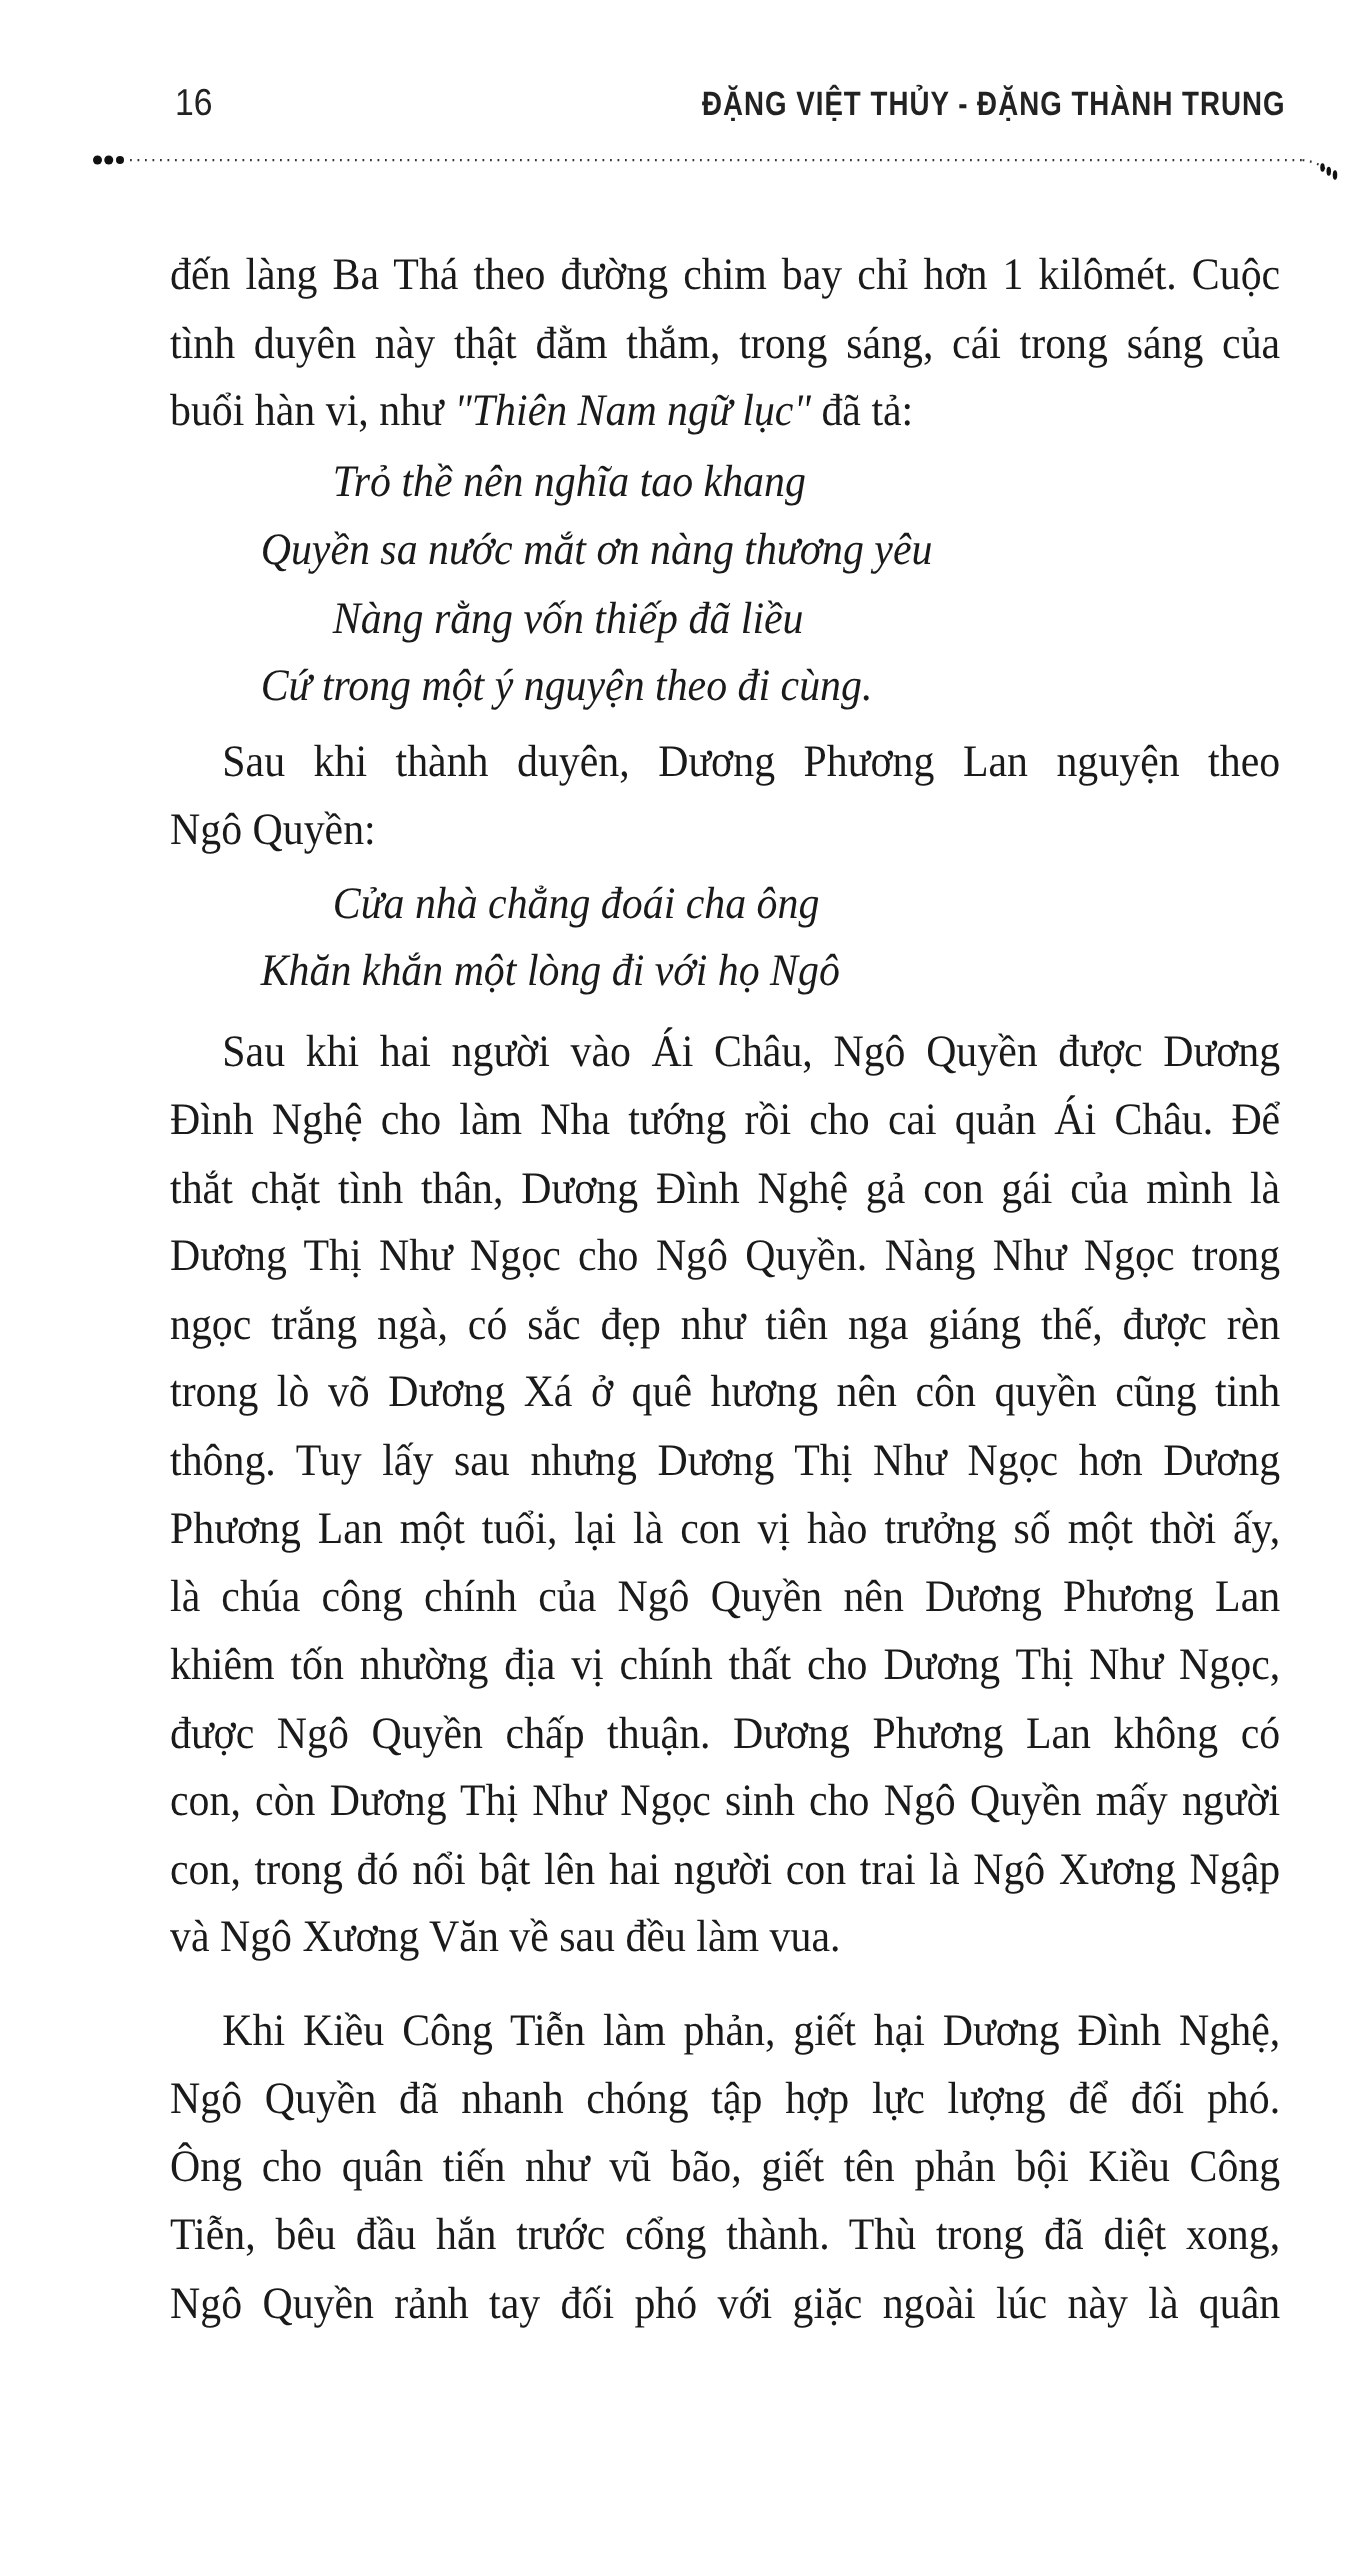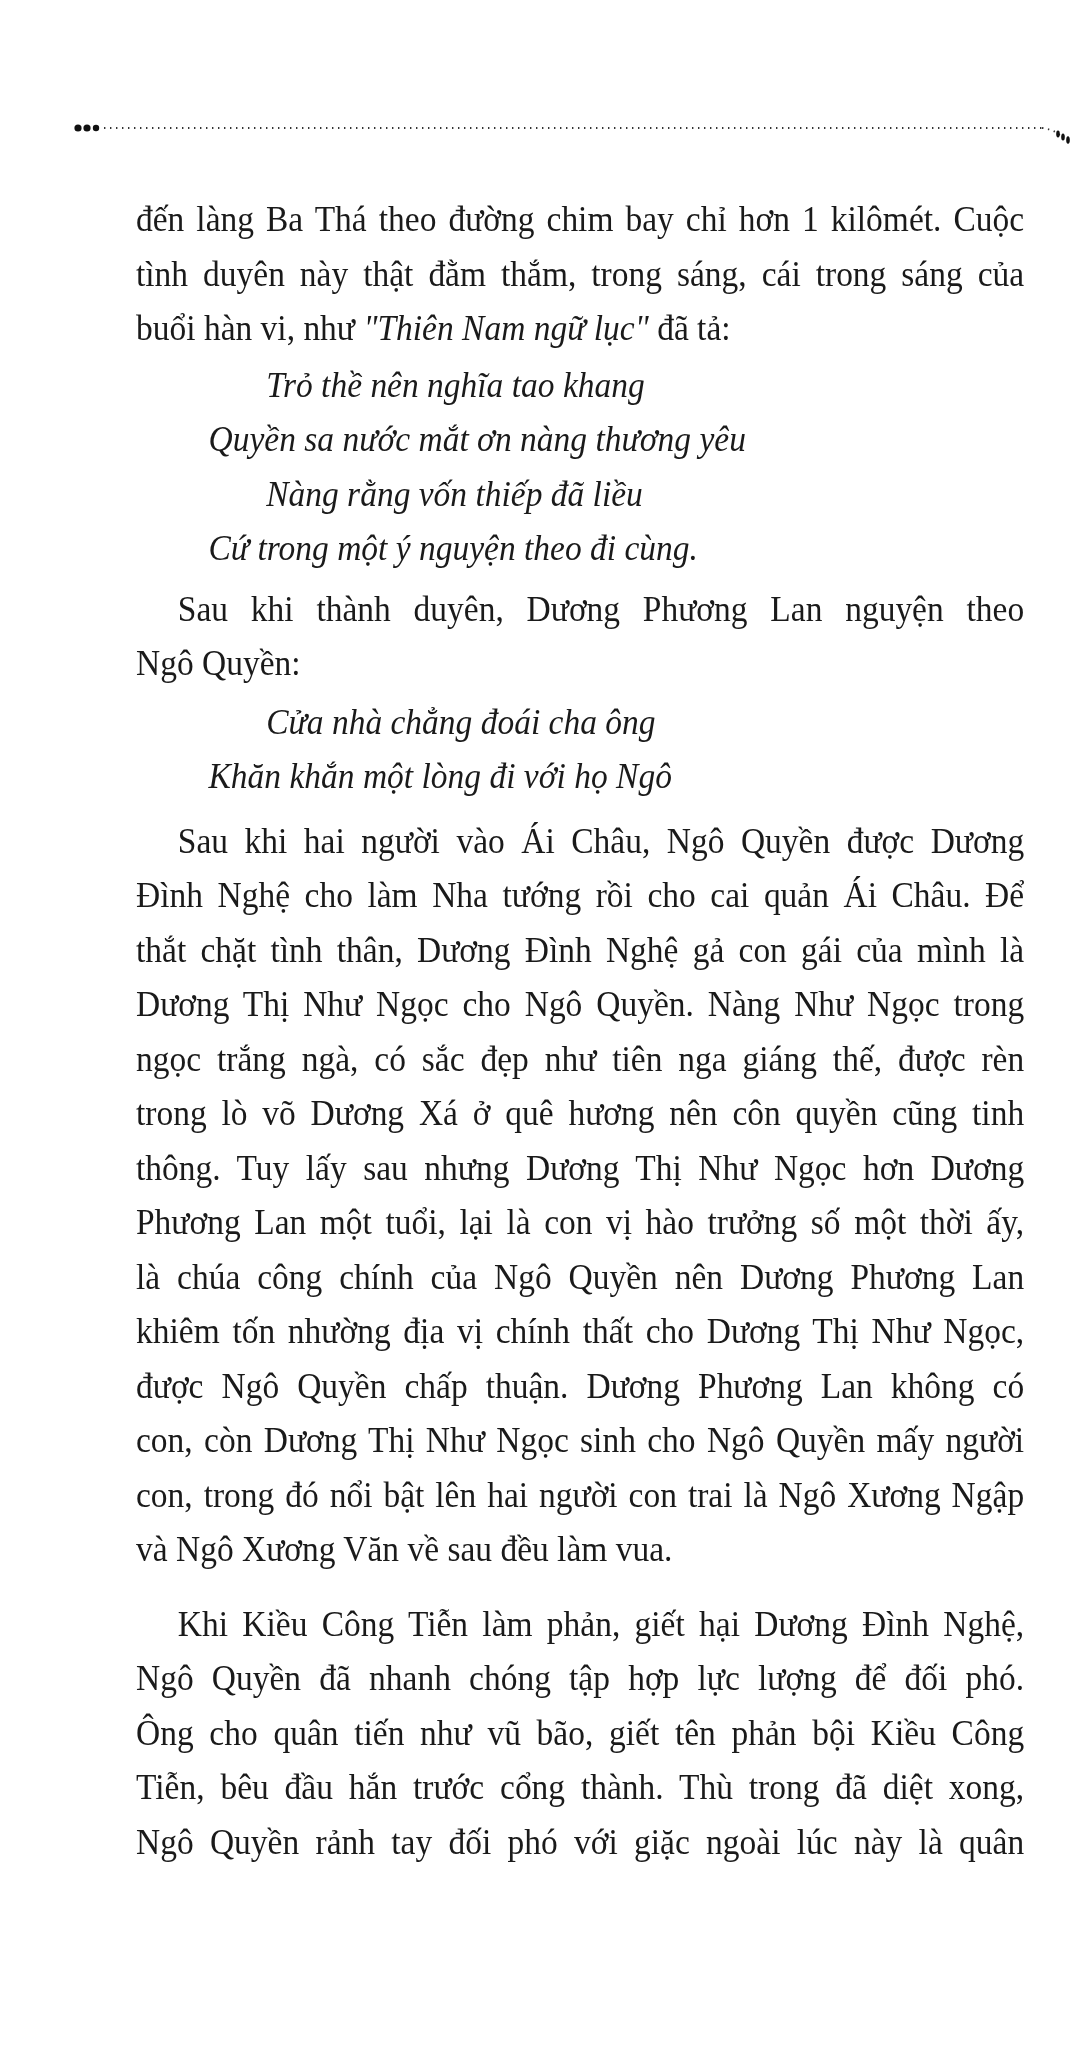--- a/index.html
+++ b/index.html
@@ -94,20 +94,24 @@
     }
     .verse .vline.v1 { padding-left: 140px; }
     .verse .vline.v2 { padding-left: 78px; }
     em { font-style: italic; }
   </style>
 </head>
 <body>
 
 <div class="page">
 
+  <div class="running-head">
+    <span class="page-number">16</span>
+    <span class="header-title">ĐẶNG VIỆT THỦY - ĐẶNG THÀNH TRUNG</span>
+  </div>
 
   <svg class="dotted-rule" viewBox="0 0 1000 30" width="1000" height="30">
     <circle cx="6" cy="10" r="3.6" fill="#111"></circle>
     <circle cx="15" cy="10" r="3.6" fill="#111"></circle>
     <circle cx="24" cy="10" r="3.2" fill="#111"></circle>
     <line x1="32" y1="10" x2="970" y2="10" stroke="#333" stroke-width="1.8" stroke-dasharray="1.4 4.6"></line>
     <path d="M970 10 Q 985 12 990 20" stroke="#333" stroke-width="1.8" fill="none" stroke-dasharray="1.4 4.6"></path>
     <ellipse cx="986" cy="16" rx="1.8" ry="3.4" fill="#111"></ellipse>
     <ellipse cx="991" cy="19" rx="1.8" ry="3.6" fill="#111"></ellipse>
     <ellipse cx="996" cy="22" rx="1.8" ry="3.8" fill="#111"></ellipse>

